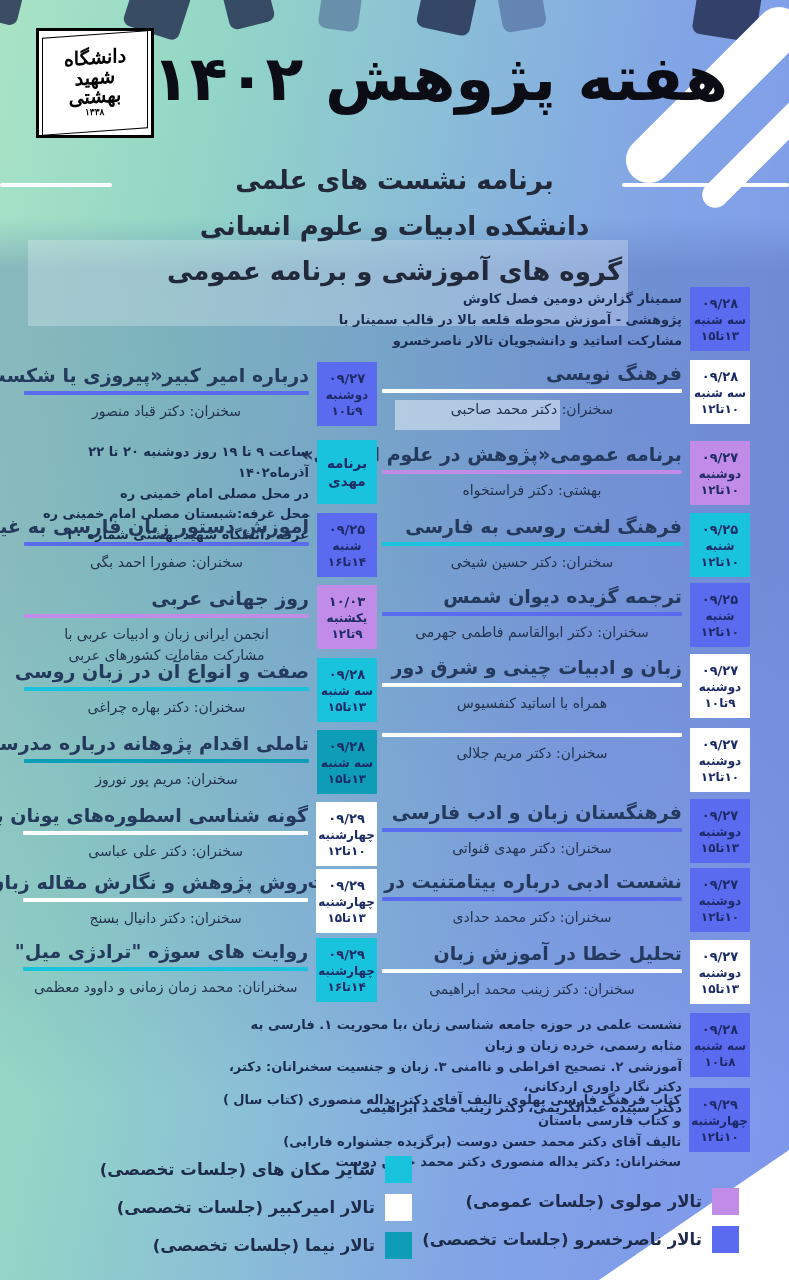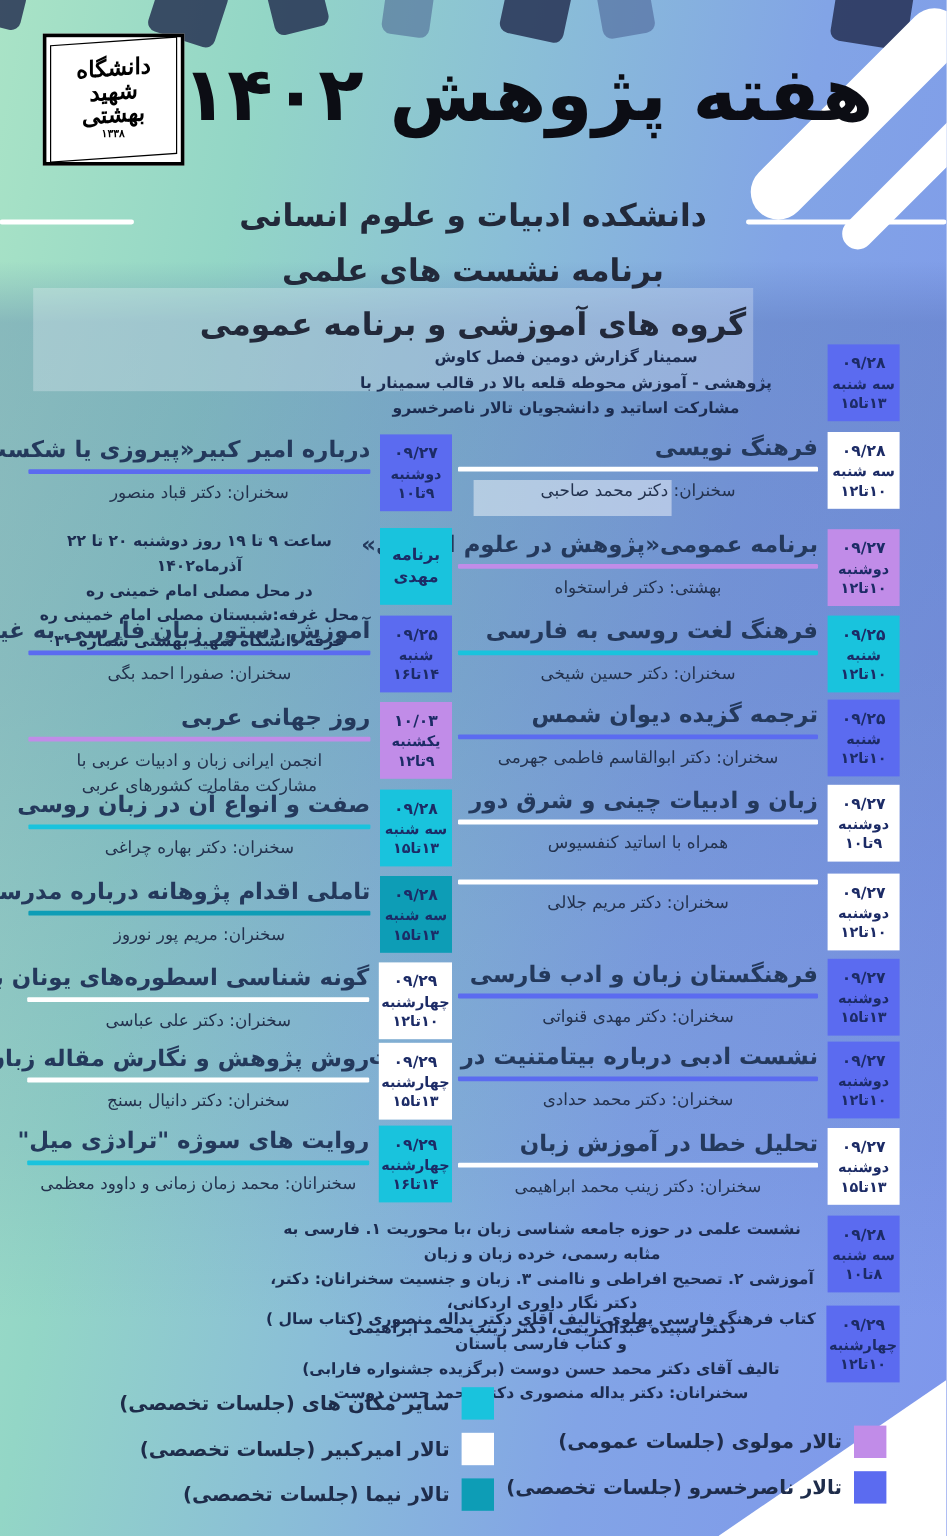--- a/index.html
+++ b/index.html
@@ -36,21 +36,21 @@
   .event.lcol{right:412px;}
   .datebox{flex:0 0 60px;min-height:64px;box-sizing:border-box;padding:5px 2px;display:flex;flex-direction:column;justify-content:center;align-items:center;gap:2px;text-align:center;font-weight:bold;color:#1c2b66;}
   .datebox .d-date{font-size:13px;}
   .datebox .d-day{font-size:12px;}
   .datebox .d-time{font-size:12px;}
   .ebody{display:flex;flex-direction:column;}
   .ebody.w300{width:300px;} .ebody.w285{width:285px;} .ebody.w420{width:420px;} .ebody.w460{width:460px;}
   .etitle{font-size:19px;font-weight:600;color:#24395c;text-align:right;white-space:nowrap;margin-top:2px;}
   .erule{height:4px;width:100%;margin:5px 0 6px;border-radius:1px;}
   .enote{font-size:14px;color:#23324e;text-align:center;white-space:pre-line;line-height:1.5;}
-  .ptext{font-size:13px;font-weight:bold;color:#1c2c50;text-align:center;line-height:1.6;white-space:pre-line;margin-top:2px;}
+  .ptext{font-size:13px;font-weight:bold;color:#1c2c50;text-align:right;line-height:1.6;white-space:pre-line;margin-top:2px;}
   .side-label{font-size:13.5px;line-height:1.35;}
   
   .legend{position:absolute;}
   .legend-left{top:1156px;right:377px;}
   .legend-right{top:1188px;right:50px;}
   .legend-row{display:flex;align-items:center;column-gap:10px;margin-bottom:11px;}
   .swatch{width:27px;height:27px;flex:0 0 27px;}
   .legend-label{font-size:16.5px;font-weight:600;color:#1e2c4a;white-space:nowrap;}
 </style>
 </head>
@@ -78,22 +78,22 @@
     <div class="logo-inner">
       <span>دانشگاه</span>
       <span>شهید</span>
       <span>بهشتی</span>
       <span class="logo-year">۱۳۳۸</span>
     </div>
   </div>
 
   <div class="main-title">هفته پژوهش ۱۴۰۲</div>
   <div class="subtitle">
+    <div>برنامه نشست های علمی</div>
     <div>دانشکده ادبیات و علوم انسانی</div>
-    <div>برنامه نشست های علمی</div>
     <div>گروه های آموزشی و برنامه عمومی</div>
   </div>
 
   <div class="event rcol" style="top:287px">
     <div class="datebox" style="background: rgb(91, 107, 240);">
       <span class="d-date">۰۹/۲۸</span>
       <span class="d-day">سه شنبه</span>
       <span class="d-time">۱۳تا۱۵</span>
     </div>
     <div class="ebody w420">

